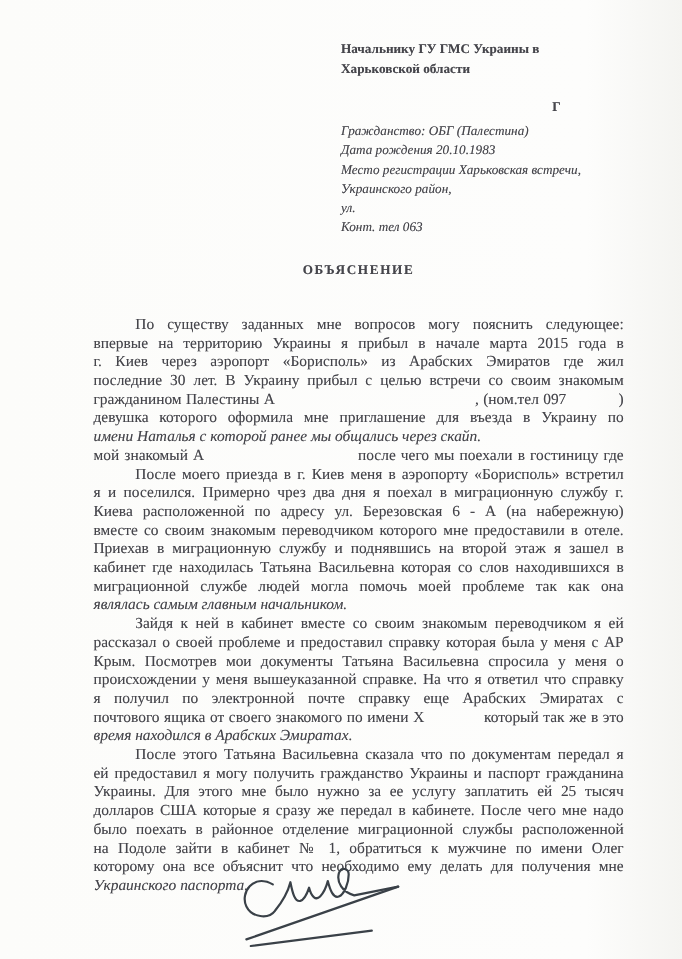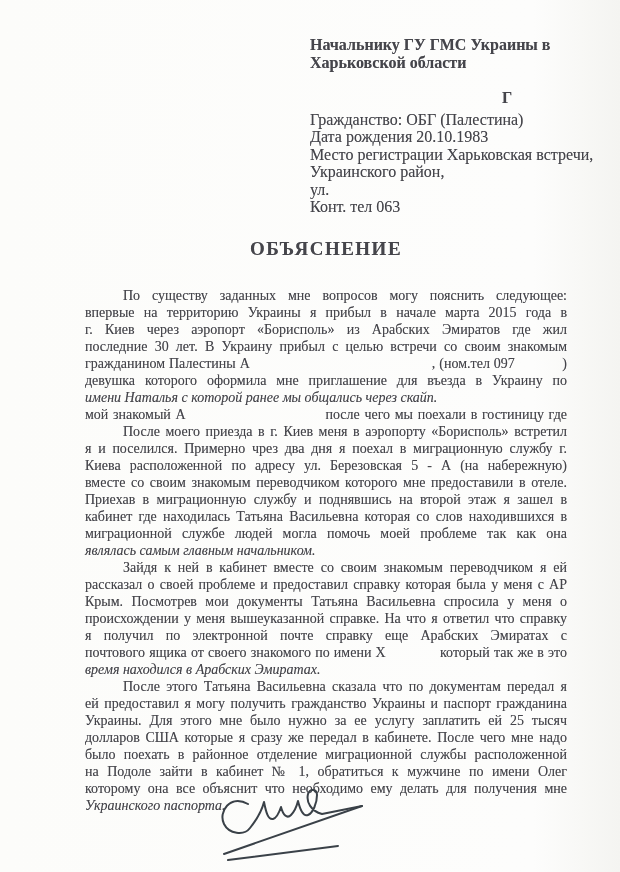--- a/index.html
+++ b/index.html
@@ -11,36 +11,36 @@
   }
   .page {
     position: relative;
     width: 620px; height: 872px;
     color: var(--ink, #45454b);
     text-shadow: 0 0 0.6px rgba(69,69,75,0.45);
   }
   .header-block {
     position: absolute;
     left: 310px; top: 36px; width: 286px;
-    font-size: 16px; line-height: 17.5px;
+    font-size: 12px; line-height: 17.5px;
   }
   .recipient-line { font-weight: bold; }
   .initial-row {
     margin-top: 18px;
     padding-left: 192px;
     font-weight: bold;
   }
-  .details-block { margin-top: 4px; }
+  .details-block { margin-top: 4px; font-style: italic; }
   .detail-line { line-height: 17.6px; }
   .doc-title {
     position: absolute;
     left: 85px; top: 238px; width: 482px;
     text-align: center;
     font-weight: bold;
-    font-size: 19px;
+    font-size: 12px;
     letter-spacing: 1.5px;
   }
   .doc-body {
     position: absolute;
     left: 85px; top: 287px; width: 482px;
     font-size: 14px;
   }
   .para { margin: 0; }
   .line {
     line-height: 17px;
@@ -84,21 +84,21 @@
         <div class="line">г. Киев через аэропорт «Борисполь» из Арабских Эмиратов где жил</div>
         <div class="line">последние 30 лет. В Украину прибыл с целью встречи со своим знакомым</div>
         <div class="line">гражданином Палестины А&nbsp;&nbsp;&nbsp;&nbsp;&nbsp;&nbsp;&nbsp;&nbsp;&nbsp;&nbsp;&nbsp;&nbsp;&nbsp;&nbsp;&nbsp;&nbsp;&nbsp;&nbsp;&nbsp;&nbsp;&nbsp;&nbsp;&nbsp;&nbsp;&nbsp;&nbsp;&nbsp;&nbsp;&nbsp;&nbsp;&nbsp;&nbsp;&nbsp;&nbsp;&nbsp;&nbsp;&nbsp;&nbsp;&nbsp;&nbsp;&nbsp;&nbsp;&nbsp;&nbsp;&nbsp;&nbsp;, (ном.тел 097&nbsp;&nbsp;&nbsp;&nbsp;&nbsp;&nbsp;&nbsp;&nbsp;&nbsp;&nbsp;&nbsp;&nbsp;)</div>
         <div class="line">девушка которого оформила мне приглашение для въезда в Украину по</div>
         <div class="line last">имени Наталья с которой ранее мы общались через скайп.</div>
       </div>
       <div class="para">
         <div class="line">мой знакомый А&nbsp;&nbsp;&nbsp;&nbsp;&nbsp;&nbsp;&nbsp;&nbsp;&nbsp;&nbsp;&nbsp;&nbsp;&nbsp;&nbsp;&nbsp;&nbsp;&nbsp;&nbsp;&nbsp;&nbsp;&nbsp;&nbsp;&nbsp;&nbsp;&nbsp;&nbsp;&nbsp;&nbsp;&nbsp;&nbsp;после чего мы поехали в гостиницу где</div>
         <div class="line first">После моего приезда в г. Киев меня в аэропорту «Борисполь» встретил</div>
         <div class="line">я и поселился. Примерно чрез два дня я поехал в миграционную службу г.</div>
-        <div class="line">Киева расположенной по адресу ул. Березовская 5 - А (на набережную)</div>
+        <div class="line">Киева расположенной по адресу ул. Березовская 6 - А (на набережную)</div>
         <div class="line">вместе со своим знакомым переводчиком которого мне предоставили в отеле.</div>
         <div class="line">Приехав в миграционную службу и поднявшись на второй этаж я зашел в</div>
         <div class="line">кабинет где находилась Татьяна Васильевна которая со слов находившихся в</div>
         <div class="line">миграционной службе людей могла помочь моей проблеме так как она</div>
         <div class="line last">являлась самым главным начальником.</div>
       </div>
       <div class="para">
         <div class="line first">Зайдя к ней в кабинет вместе со своим знакомым переводчиком я ей</div>
         <div class="line">рассказал о своей проблеме и предоставил справку которая была у меня с АР</div>
         <div class="line">Крым. Посмотрев мои документы Татьяна Васильевна спросила у меня о</div>

